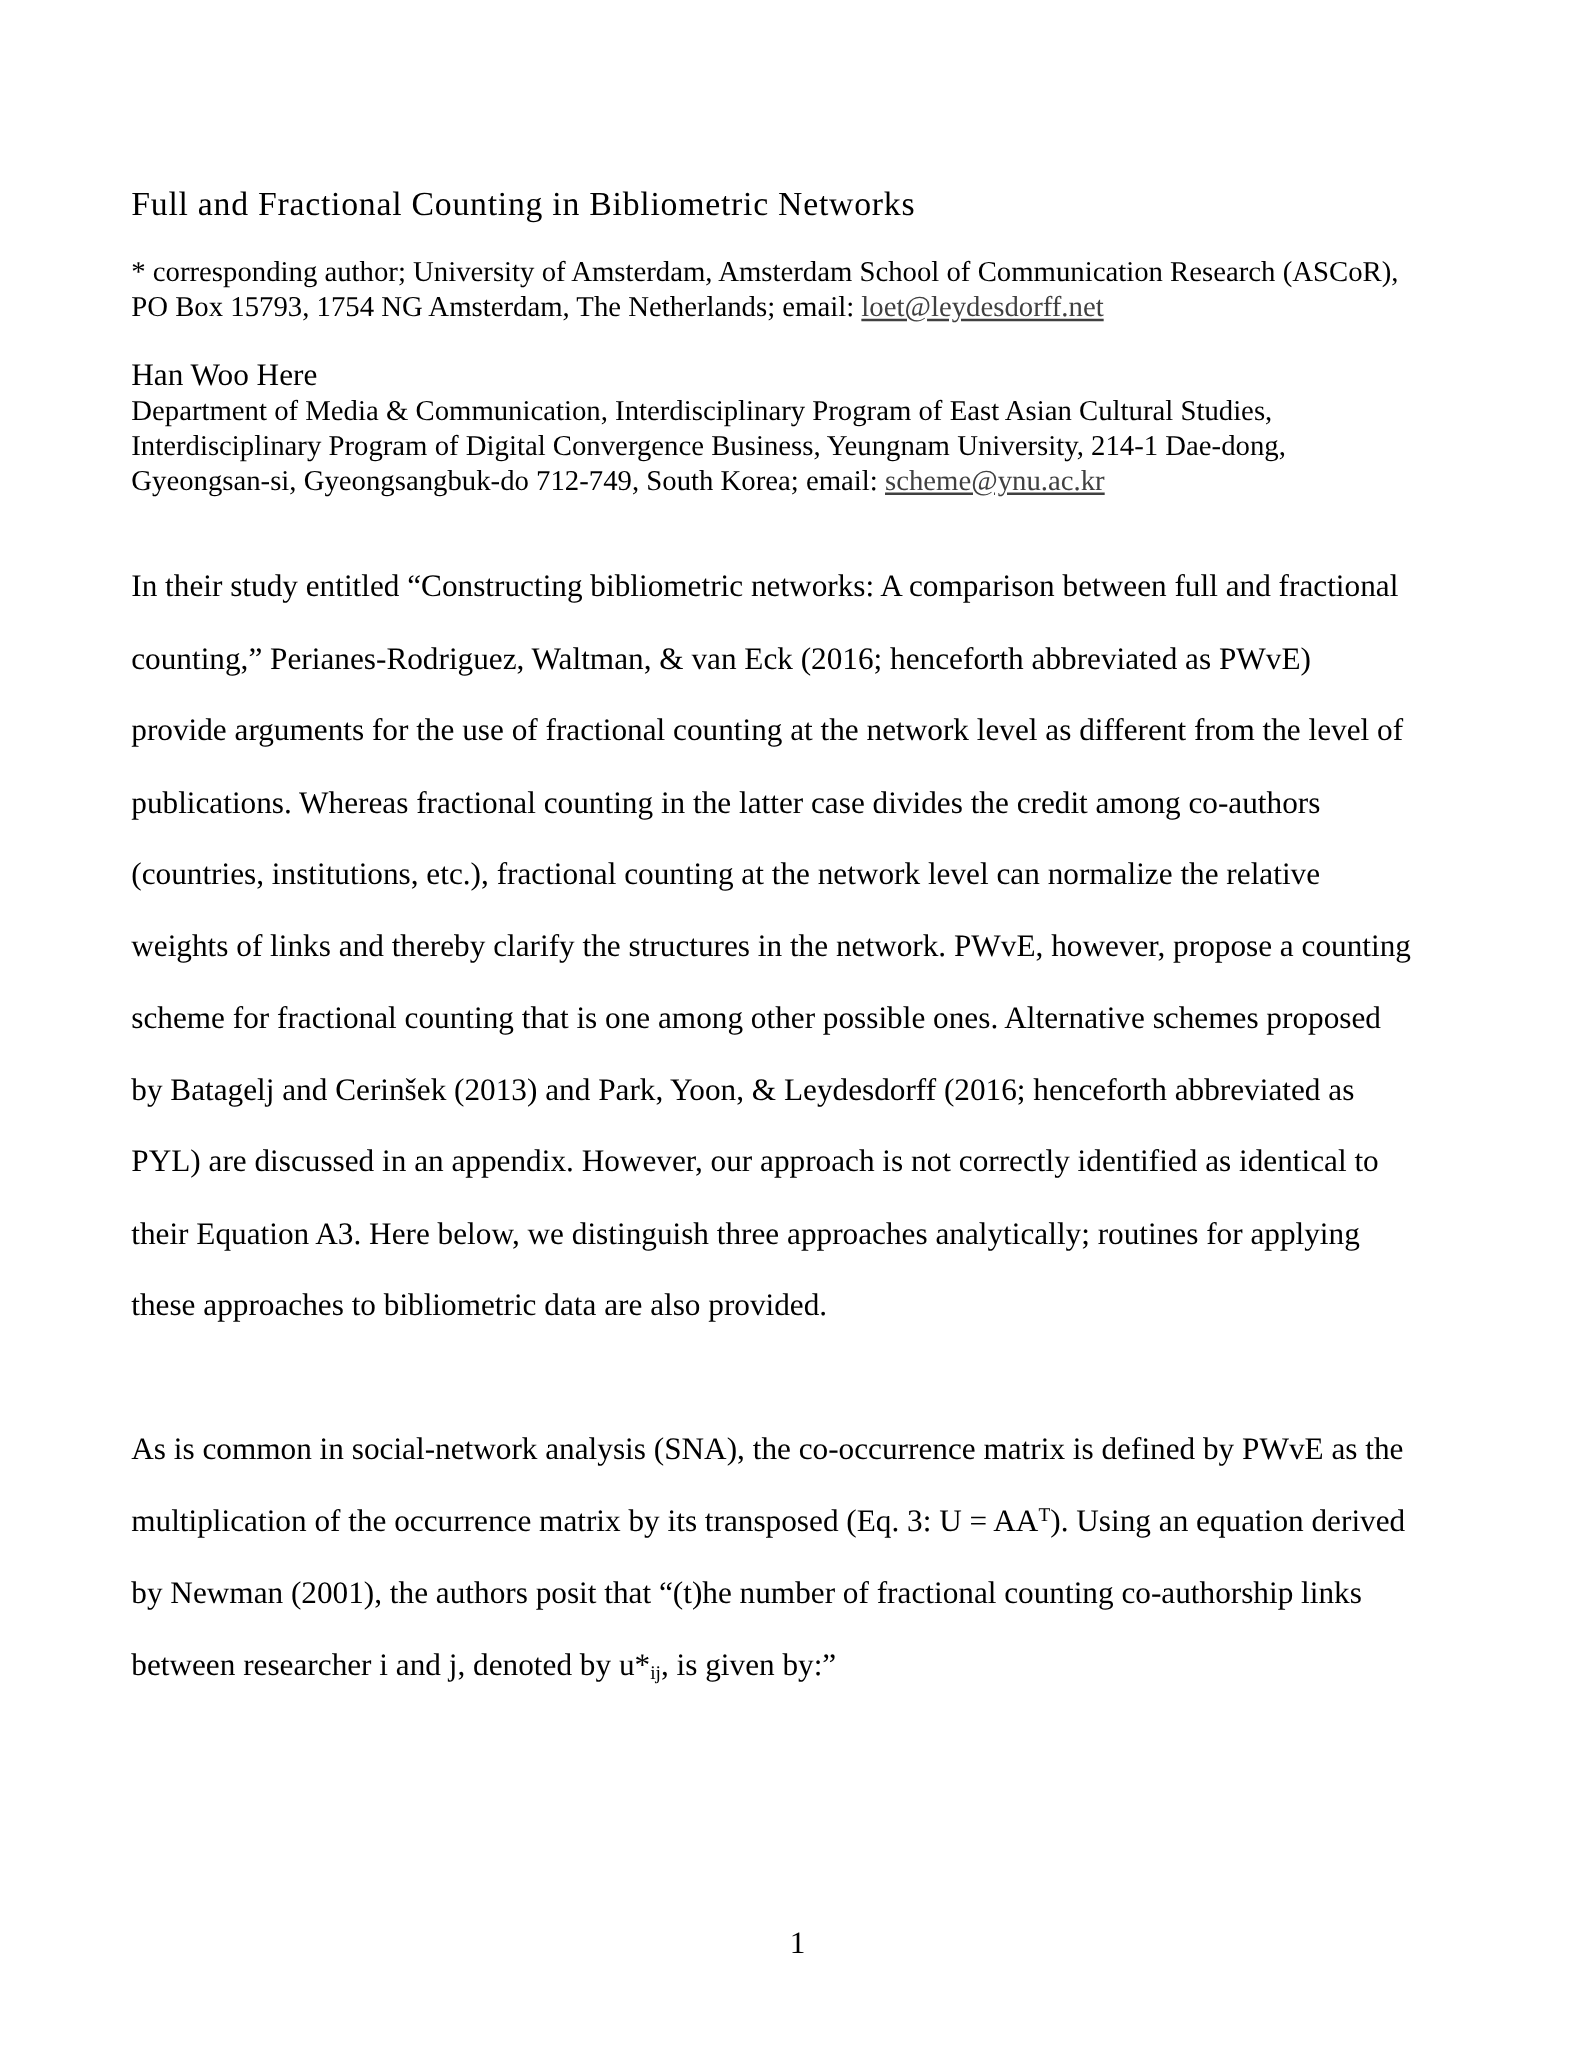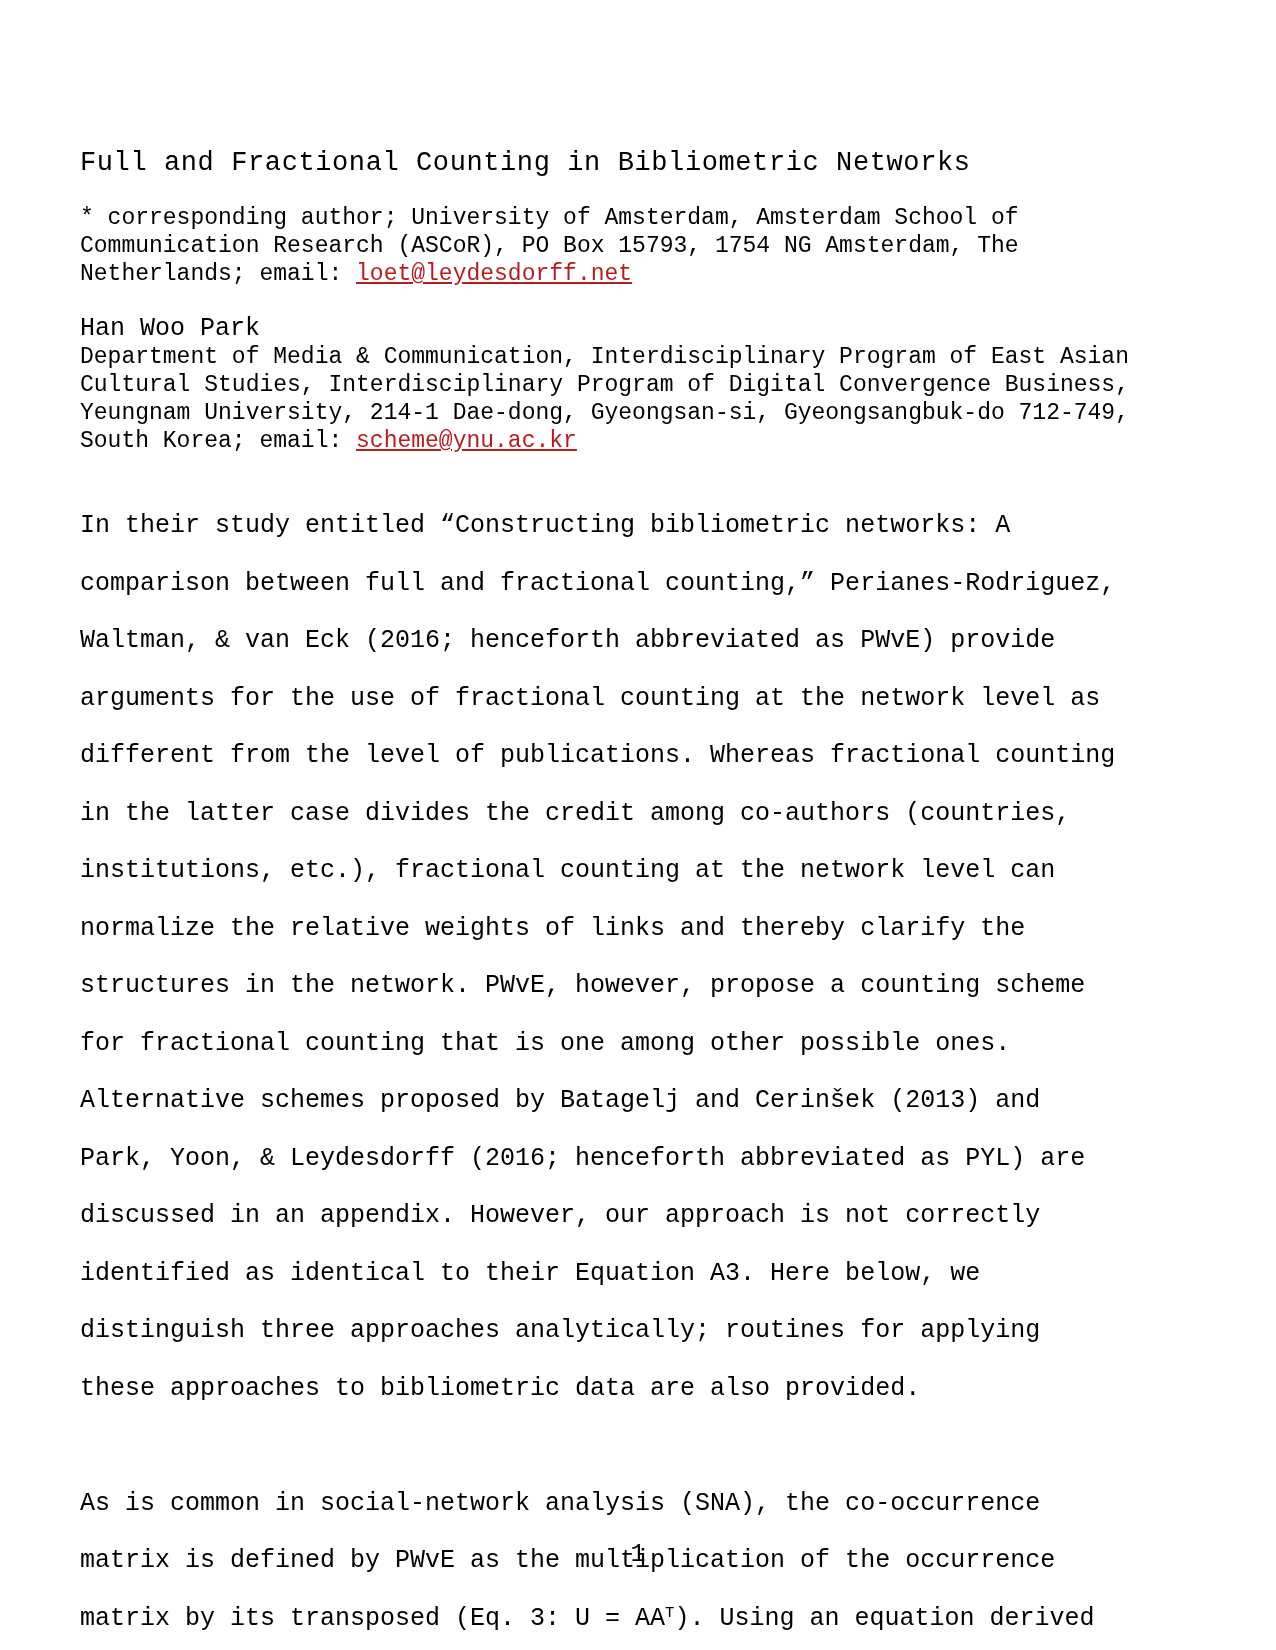--- a/index.html
+++ b/index.html
@@ -13,22 +13,21 @@
     position: relative;
     overflow: hidden;
     font-family: "Liberation Serif", "DejaVu Serif", serif;
     color: #000000;
   }
   .page {
     position: relative;
     width: 1276px;
     height: 1172px;
     box-sizing: border-box;
-    padding: 146px 146px 0 80px;
-    font-family: Liberation Mono, monospace;
+    padding: 146px 146px 0 105px;
   }
   .paper-title {
     font-size: 27px;
     line-height: 34px;
     font-weight: normal;
     letter-spacing: 0.6px;
     margin: 0 0 24px 0;
   }
   .author-block { margin: 0; }
   .author-block + .author-block { margin-top: 27px; }
@@ -36,21 +35,21 @@
     font-size: 25px;
     line-height: 28px;
   }
   .affiliation {
     font-size: 23px;
     line-height: 28px;
     margin: 0;
     text-align: left;
   }
   .email-link {
-    color: #b91c1c;
+    color: #404040;
     text-decoration: underline;
     cursor: pointer;
   }
   .body-text { margin-top: 42px; }
   .body-paragraph {
     font-size: 25px;
     line-height: 57.5px;
     text-align: left;
     margin: 0;
   }
@@ -82,21 +81,21 @@
 
 <div class="page">
 
   <h1 class="paper-title">Full and Fractional Counting in Bibliometric Networks</h1>
 
   <div class="author-block">
     <p class="affiliation"><span class="text-segment">* corresponding author; University of Amsterdam, Amsterdam School of Communication Research (ASCoR), PO Box 15793, 1754 NG Amsterdam, The Netherlands; email: </span><a class="email-link" href="#">loet@leydesdorff.net</a></p>
   </div>
 
   <div class="author-block">
-    <div class="author-name">Han Woo Park</div>
+    <div class="author-name">Han Woo Here</div>
     <p class="affiliation"><span class="text-segment">Department of Media &amp; Communication, Interdisciplinary Program of East Asian Cultural Studies, Interdisciplinary Program of Digital Convergence Business, Yeungnam University, 214-1 Dae-dong, Gyeongsan-si, Gyeongsangbuk-do 712-749, South Korea; email: </span><a class="email-link" href="#">scheme@ynu.ac.kr</a></p>
   </div>
 
   <div class="body-text">
     <p class="body-paragraph"><span class="text-segment">In their study entitled “Constructing bibliometric networks: A comparison between full and fractional counting,” Perianes-Rodriguez, Waltman, &amp; van Eck (2016; henceforth abbreviated as PWvE) provide arguments for the use of fractional counting at the network level as different from the level of publications. Whereas fractional counting in the latter case divides the credit among co-authors (countries, institutions, etc.), fractional counting at the network level can normalize the relative weights of links and thereby clarify the structures in the network. PWvE, however, propose a counting scheme for fractional counting that is one among other possible ones. Alternative schemes proposed by Batagelj and Cerinšek (2013) and Park, Yoon, &amp; Leydesdorff (2016; henceforth abbreviated as PYL) are discussed in an appendix. However, our approach is not correctly identified as identical to their Equation A3. Here below, we distinguish three approaches analytically; routines for applying these approaches to bibliometric data are also provided.</span></p>
     <p class="body-paragraph"><span class="text-segment">As is common in social-network analysis (SNA), the co-occurrence matrix is defined by PWvE as the multiplication of the occurrence matrix by its transposed (Eq. 3: U = AA</span><span class="sup">T</span><span class="text-segment">). Using an equation derived by Newman (2001), the authors posit that “(t)he number of fractional counting co-authorship links between researcher i and j, denoted by u*</span><span class="sub">ij</span><span class="text-segment">, is given by:”</span></p>
   </div>
 
   <div class="page-footer">1</div>
 

